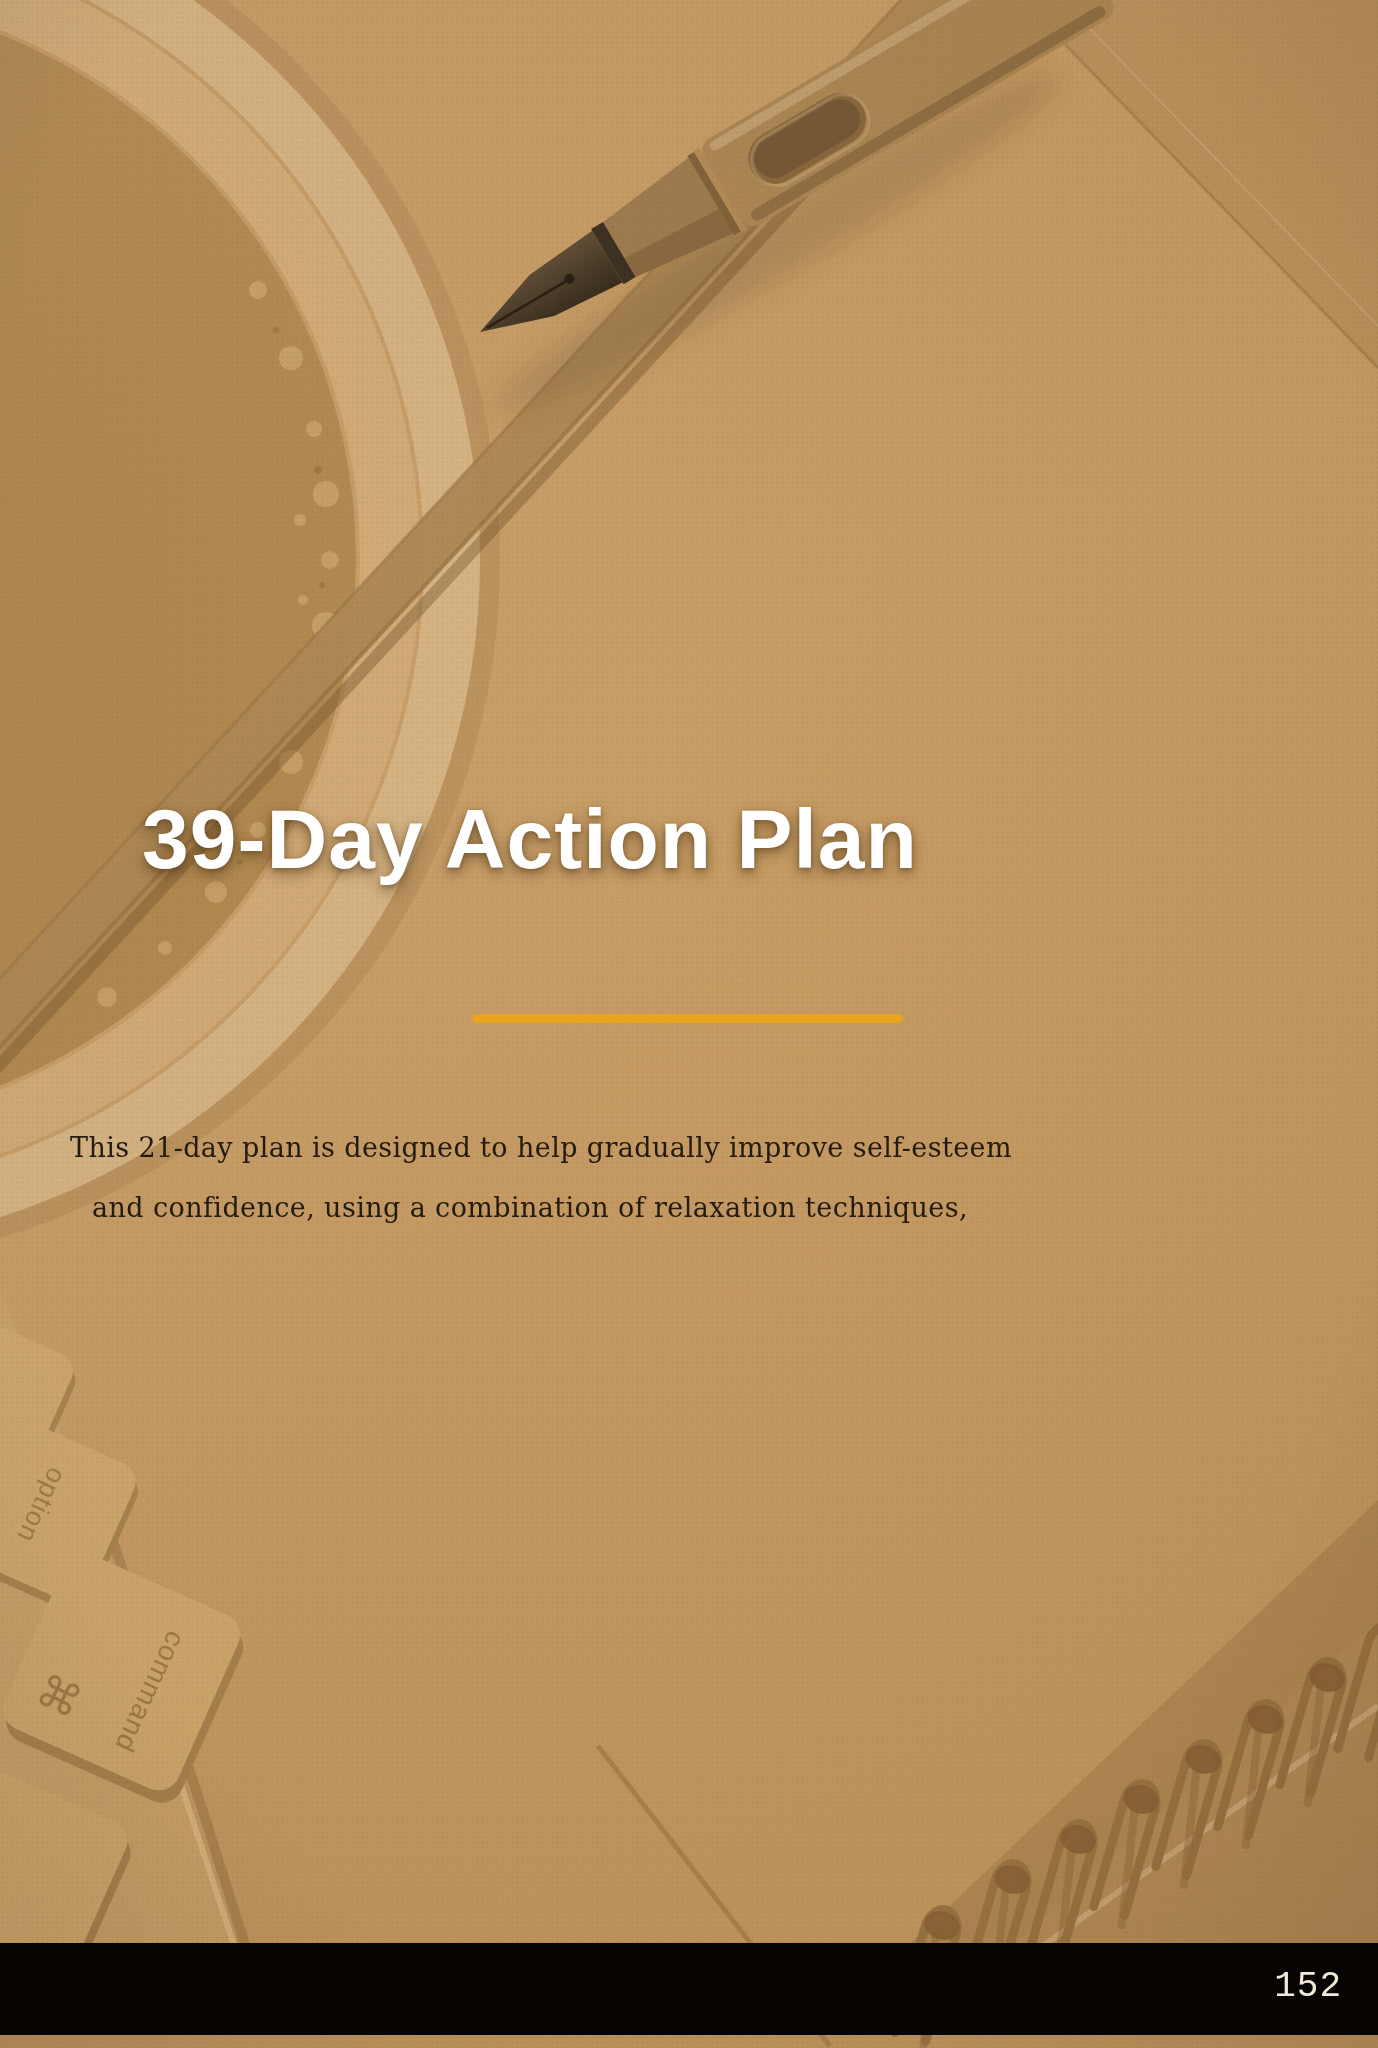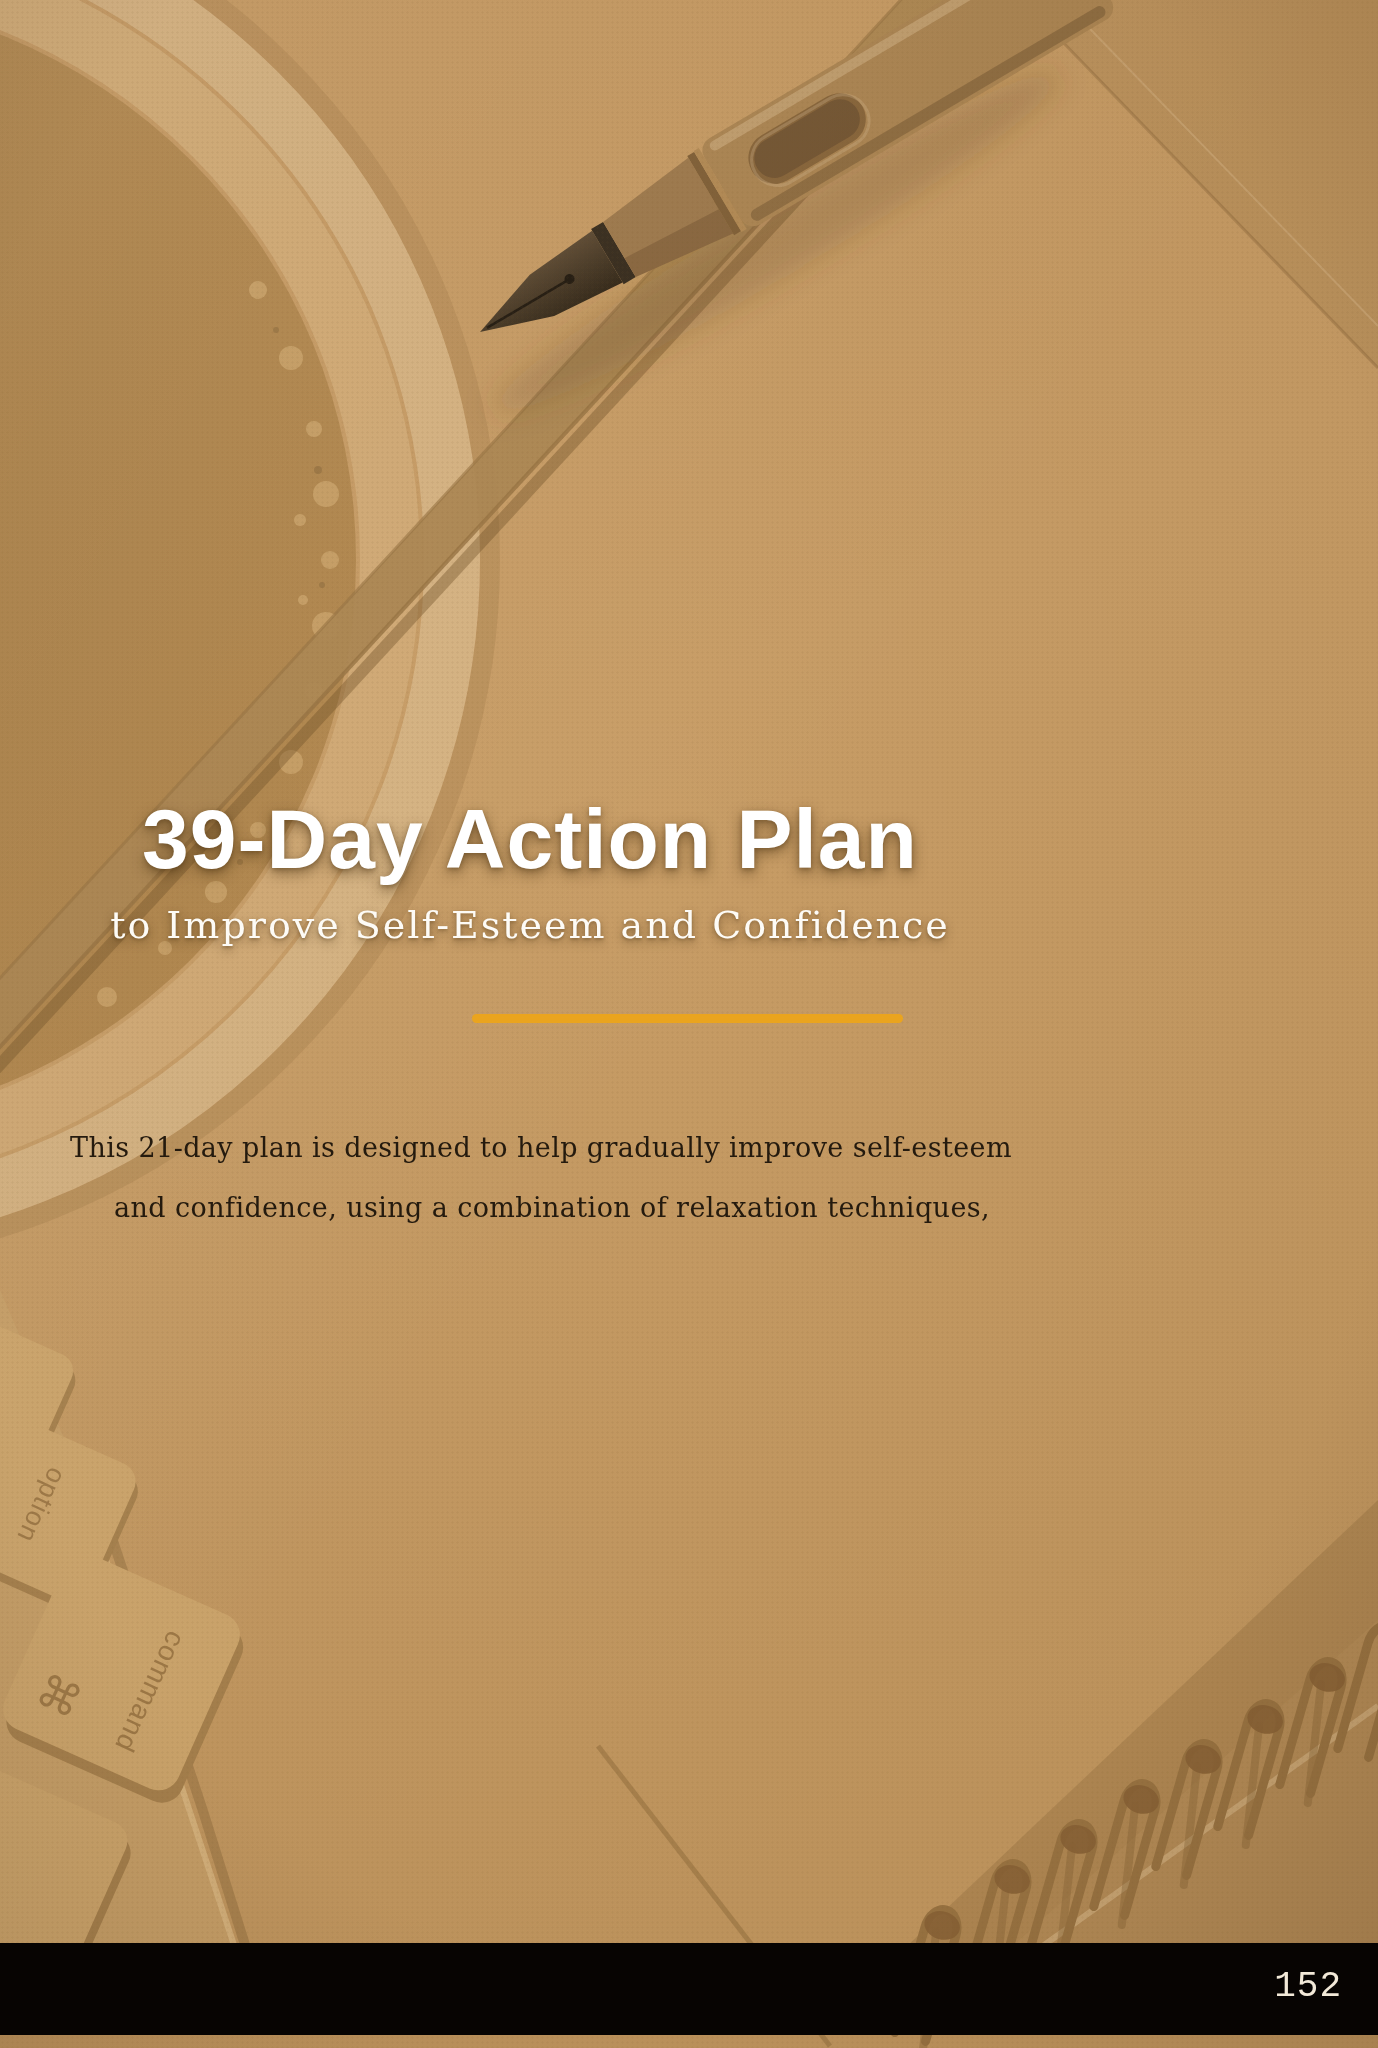--- a/index.html
+++ b/index.html
@@ -24,21 +24,21 @@
   .page-subtitle{
     margin:20px 0 0 0;font-family:"DejaVu Serif",serif;font-weight:normal;
     font-size:38px;line-height:1.2;letter-spacing:2px;color:#fdfbf6;
     text-shadow:0 4px 10px rgba(70,45,15,.5),0 2px 3px rgba(70,45,15,.3);
   }
   .title-divider{
     position:absolute;left:472px;top:1014px;width:431px;height:9px;
     border-radius:5px;background:#EAA41E;
   }
   .intro-paragraph{
-    position:absolute;left:70px;top:1118px;width:920px;text-align:right;
+    position:absolute;left:70px;top:1118px;width:920px;text-align:center;
     font-family:"DejaVu Serif",serif;font-size:27px;line-height:60px;
     letter-spacing:.4px;color:#241a0e;
   }
   .intro-paragraph .line{display:block;white-space:nowrap;}
   .footer-bar{
     position:absolute;left:0;top:1943px;width:1378px;height:92px;
     background:#070402;
   }
   .page-number{
     position:absolute;right:36px;top:26px;
@@ -222,21 +222,20 @@
     </g>
 
     <rect x="0" y="0" width="1378" height="2048" fill="url(#sheen)"></rect>
     <rect x="0" y="0" width="1378" height="2048" fill="url(#vig)"></rect>
   </svg>
 
   <div class="halftone"></div>
 
   <div class="content-column">
     <h1 class="page-title">39-Day Action Plan</h1>
-    <h2 class="page-subtitle">to Improve Self-Esteem and Confidence</h2>
   </div>
 
   <div class="title-divider"></div>
 
   <div class="intro-paragraph">
     <span class="line">This 21-day plan is designed to help gradually improve self-esteem</span>
     <span class="line">and confidence, using a combination of relaxation techniques,</span>
   </div>
 
   <div class="footer-bar">

